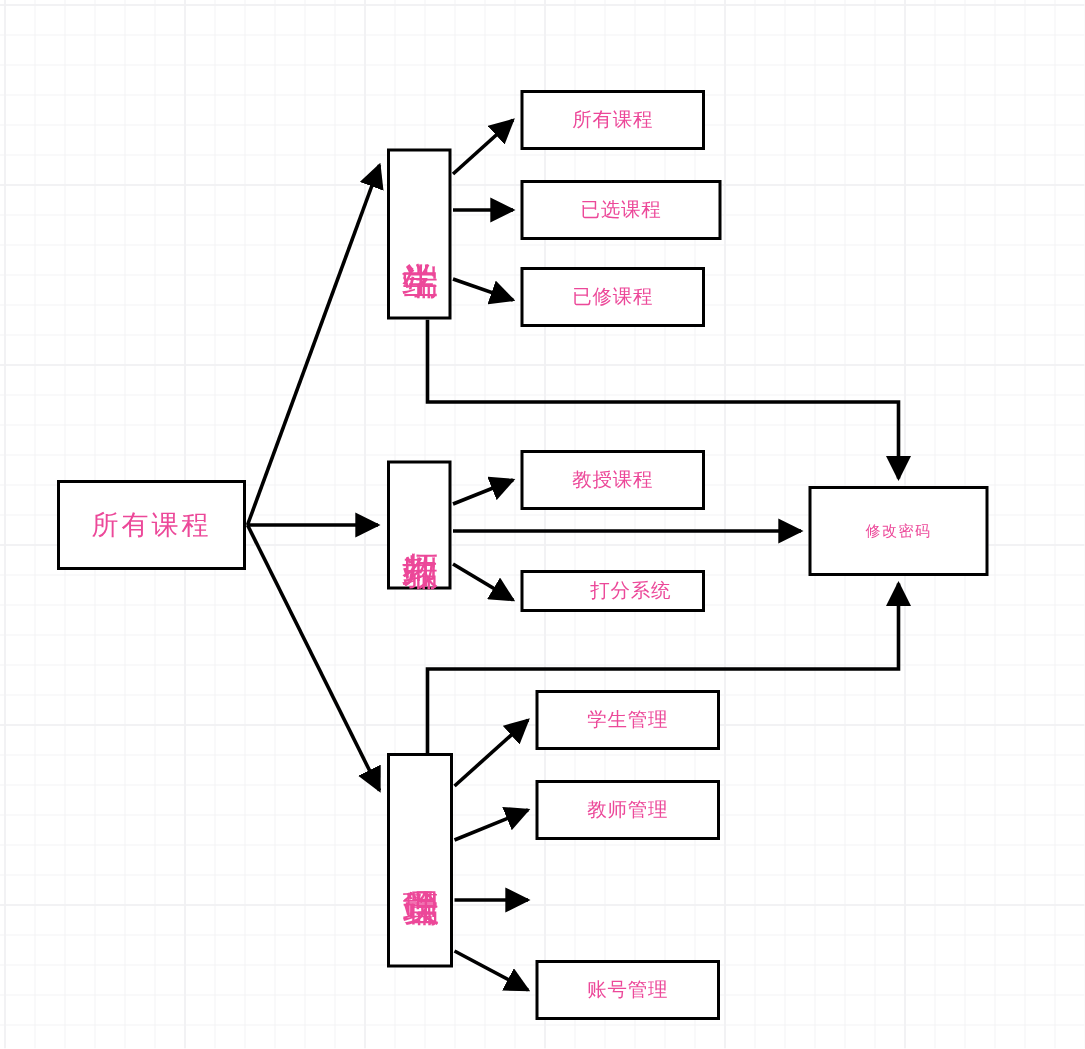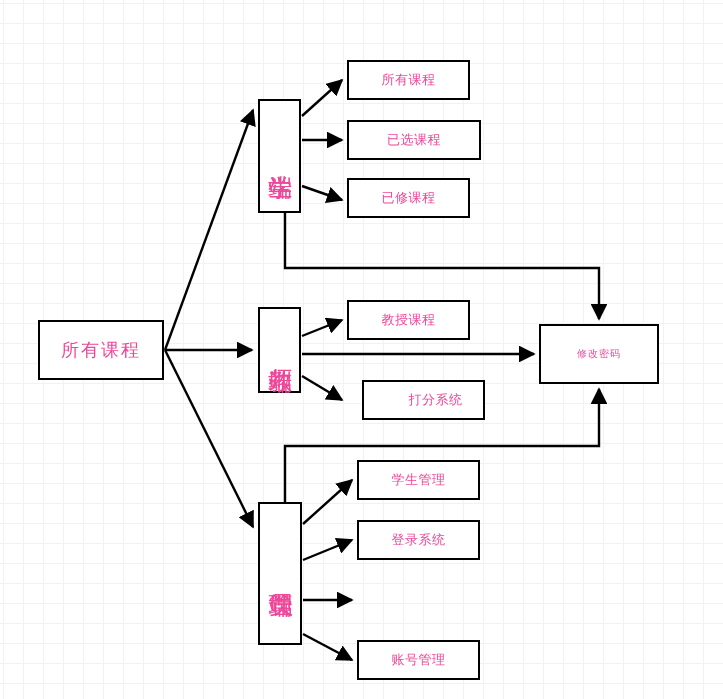--- a/index.html
+++ b/index.html
@@ -128,30 +128,30 @@
   </div>
 
   <div class="node leaf" style="left:347px; top:178px; width:123px; height:40px;">
     <span>已修课程</span>
   </div>
 
   <div class="node leaf" style="left:347px; top:300px; width:123px; height:40px;">
     <span>教授课程</span>
   </div>
 
-  <div class="node leaf" style="left:362px; top:380px; width:123px; height:40px;padding-left:24px;">
+  <div class="node leaf" style="left:347px; top:380px; width:123px; height:28px;padding-left:24px;">
     <span>打分系统</span>
   </div>
 
   <div class="node leaf" style="left:357px; top:460px; width:123px; height:40px;">
     <span>学生管理</span>
   </div>
 
   <div class="node leaf" style="left:357px; top:520px; width:123px; height:40px;">
-    <span>登录系统</span>
+    <span>教师管理</span>
   </div>
 
 
   <div class="node leaf" style="left:357px; top:640px; width:123px; height:40px;">
     <span>账号管理</span>
   </div>
 
   <div class="node target" style="left:539px; top:324px; width:120px; height:60px;">
     <span>修改密码</span>
   </div>

